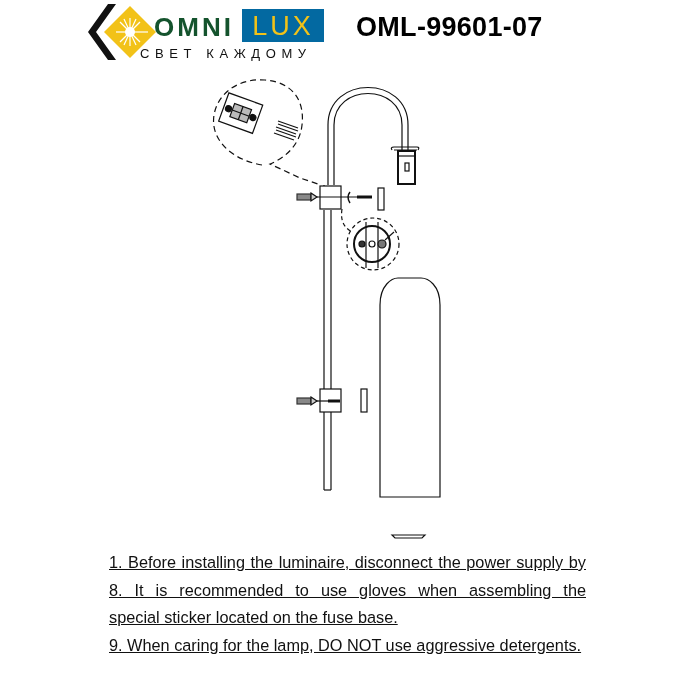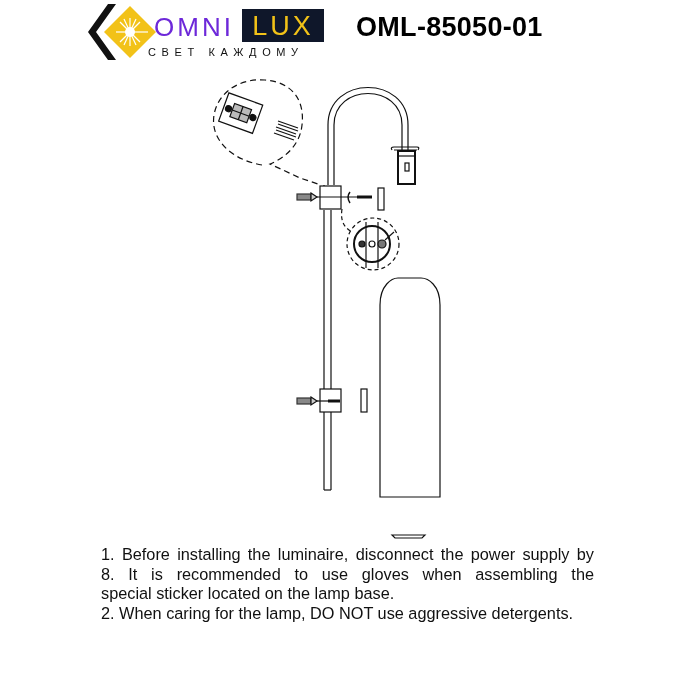--- a/index.html
+++ b/index.html
@@ -1,27 +1,27 @@
 <!DOCTYPE html>
 <html><head>
   <meta charset="utf-8">
   <style>
     html, body { margin: 0; padding: 0; background: #ffffff; }
     body { width: 700px; height: 700px; position: relative; overflow: hidden; font-family: "Liberation Sans", sans-serif; color: #000; }
     .header { position: absolute; left: 0; top: 0; width: 700px; height: 70px; }
     .logo { position: absolute; left: 88px; top: 4px; width: 240px; height: 58px; }
     .logo-mark { position: absolute; left: 0; top: 0; width: 70px; height: 56px; }
-    .omni { position: absolute; left: 66px; top: 8px; font-size: 26px; letter-spacing: 3px; font-weight: normal; color: #6d28d9; }
-    .lux-box { position: absolute; left: 154px; top: 5px; width: 82px; height: 33px; background: #0f172a; }
+    .omni { position: absolute; left: 66px; top: 8px; font-size: 26px; letter-spacing: 3px; font-weight: bold; color: #14532d; }
+    .lux-box { position: absolute; left: 154px; top: 5px; width: 82px; height: 33px; background: #0369a1; }
     .lux { position: absolute; left: 0; top: 2px; width: 82px; text-align: center; font-size: 27px; letter-spacing: 3px; color: #f2c218; }
-    .slogan { position: absolute; left: 60px; top: 42px; font-size: 11px; letter-spacing: 5.6px; color: #111; }
+    .slogan { position: absolute; left: 52px; top: 42px; font-size: 13px; letter-spacing: 5.6px; color: #111; }
     .model { position: absolute; left: 356px; top: 12px; font-size: 27px; font-weight: bold; color: #000; letter-spacing: 0.3px; }
     .drawing { position: absolute; left: 0; top: 60px; width: 700px; height: 480px; }
     .instructions { position: absolute; left: 101px; top: 545px; width: 493px; font-size: 16.3px; line-height: 19.5px; color: #111; }
-    .instructions p { margin: 0; text-align: justify; text-align-last: left; }
+    .instructions p { margin: 8px; text-align: justify; text-align-last: left; text-decoration: underline; }
     .instructions p.j { text-align-last: justify; }
   </style>
 </head>
 <body>
 
 <div class="header">
   <div class="logo">
     <svg class="logo-mark" viewBox="0 0 70 56">
       <polygon points="20,0 28,0 8,28 28,56 20,56 0,28" fill="#111"></polygon>
       <polygon points="42,2 68,28 42,54 16,28" fill="#f2c218"></polygon>
@@ -34,21 +34,21 @@
         <line x1="36" y1="15" x2="48" y2="41"></line>
         <line x1="48" y1="15" x2="36" y2="41"></line>
       </g>
     </svg>
     <div class="omni">OMNI</div>
     <div class="lux-box">
       <div class="lux">LUX</div>
     </div>
     <div class="slogan">СВЕТ КАЖДОМУ</div>
   </div>
-  <div class="model">OML-85050-01</div>
+  <div class="model">OML-99601-07</div>
 </div>
 
 <svg class="drawing" viewBox="0 60 700 480" width="700" height="480">
   <g fill="none" stroke="#111" stroke-width="1.2">
 
     <g>
       <path d="M328,185 L328,125 C328,75 408,75 408,125 L408,150"></path>
       <path d="M334,185 L334,125 C334,83 402,83 402,125 L402,150"></path>
 
       <line x1="324" y1="210" x2="324" y2="490"></line>
@@ -125,15 +125,15 @@
 
     <path d="M380,497 L380,305 C380,285 392,278 398,278 L421,278 C428,278 440,285 440,305 L440,497 Z"></path>
 
     <path d="M392,535 L425,535 L422,538 L395,538 Z"></path>
   </g>
 </svg>
 
 <div class="instructions">
   <p class="j">1. Before installing the luminaire, disconnect the power supply by</p>
   <p class="j">8. It is recommended to use gloves when assembling the</p>
-  <p>special sticker located on the lamp base.</p>
-  <p>2. When caring for the lamp, DO NOT use aggressive detergents.</p>
+  <p>special sticker located on the fuse base.</p>
+  <p>9. When caring for the lamp, DO NOT use aggressive detergents.</p>
 </div>
 
 </body></html>

